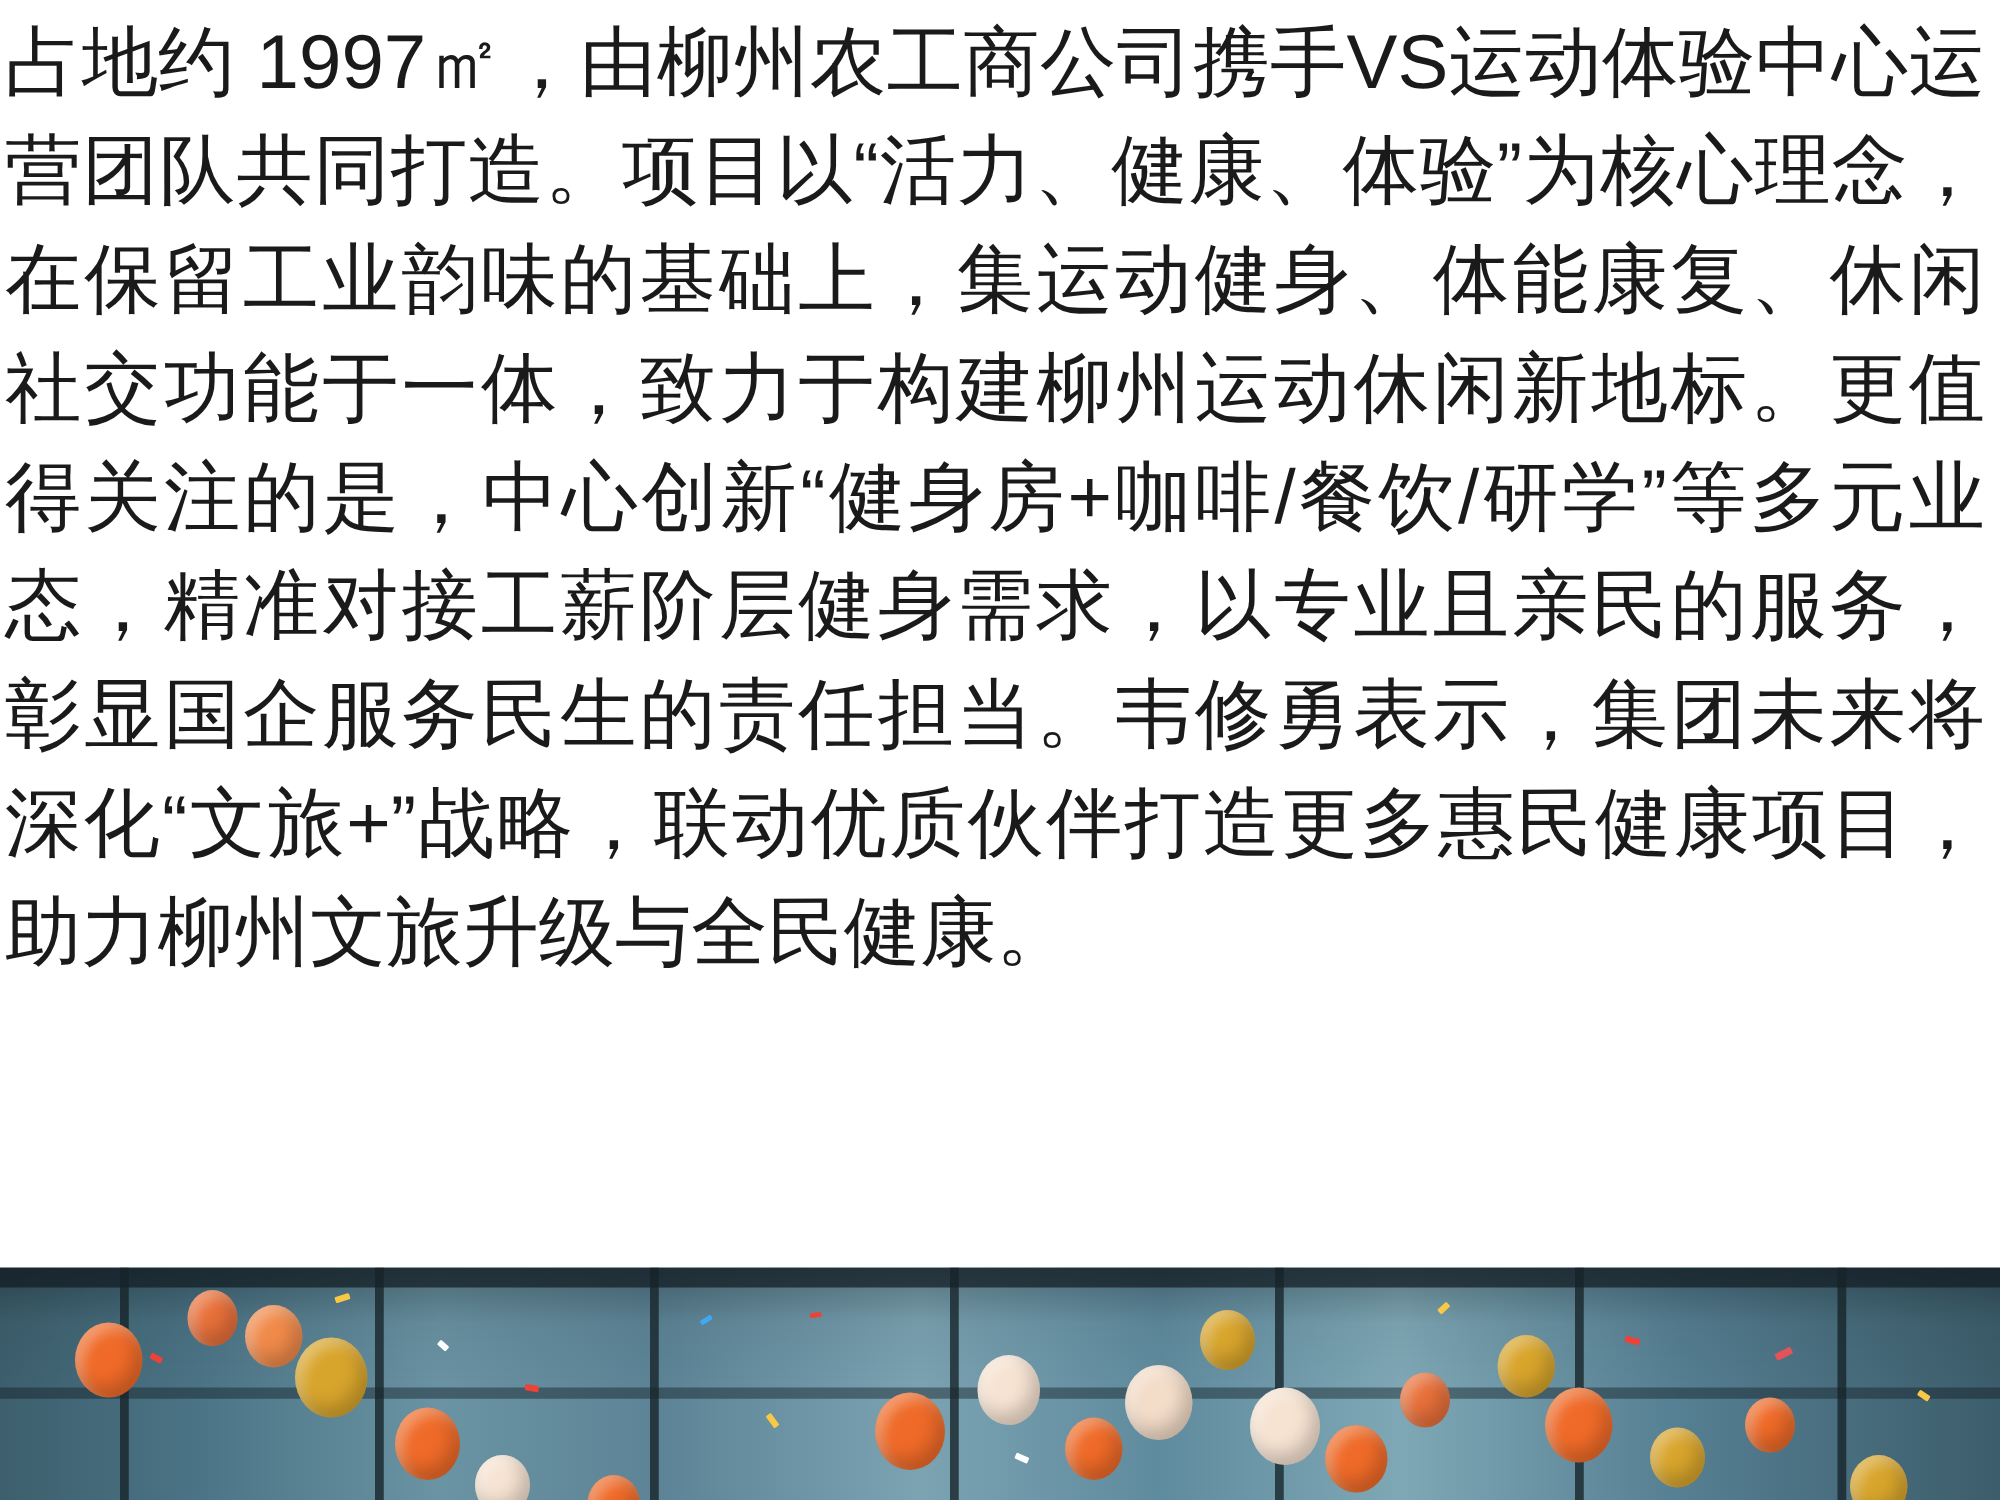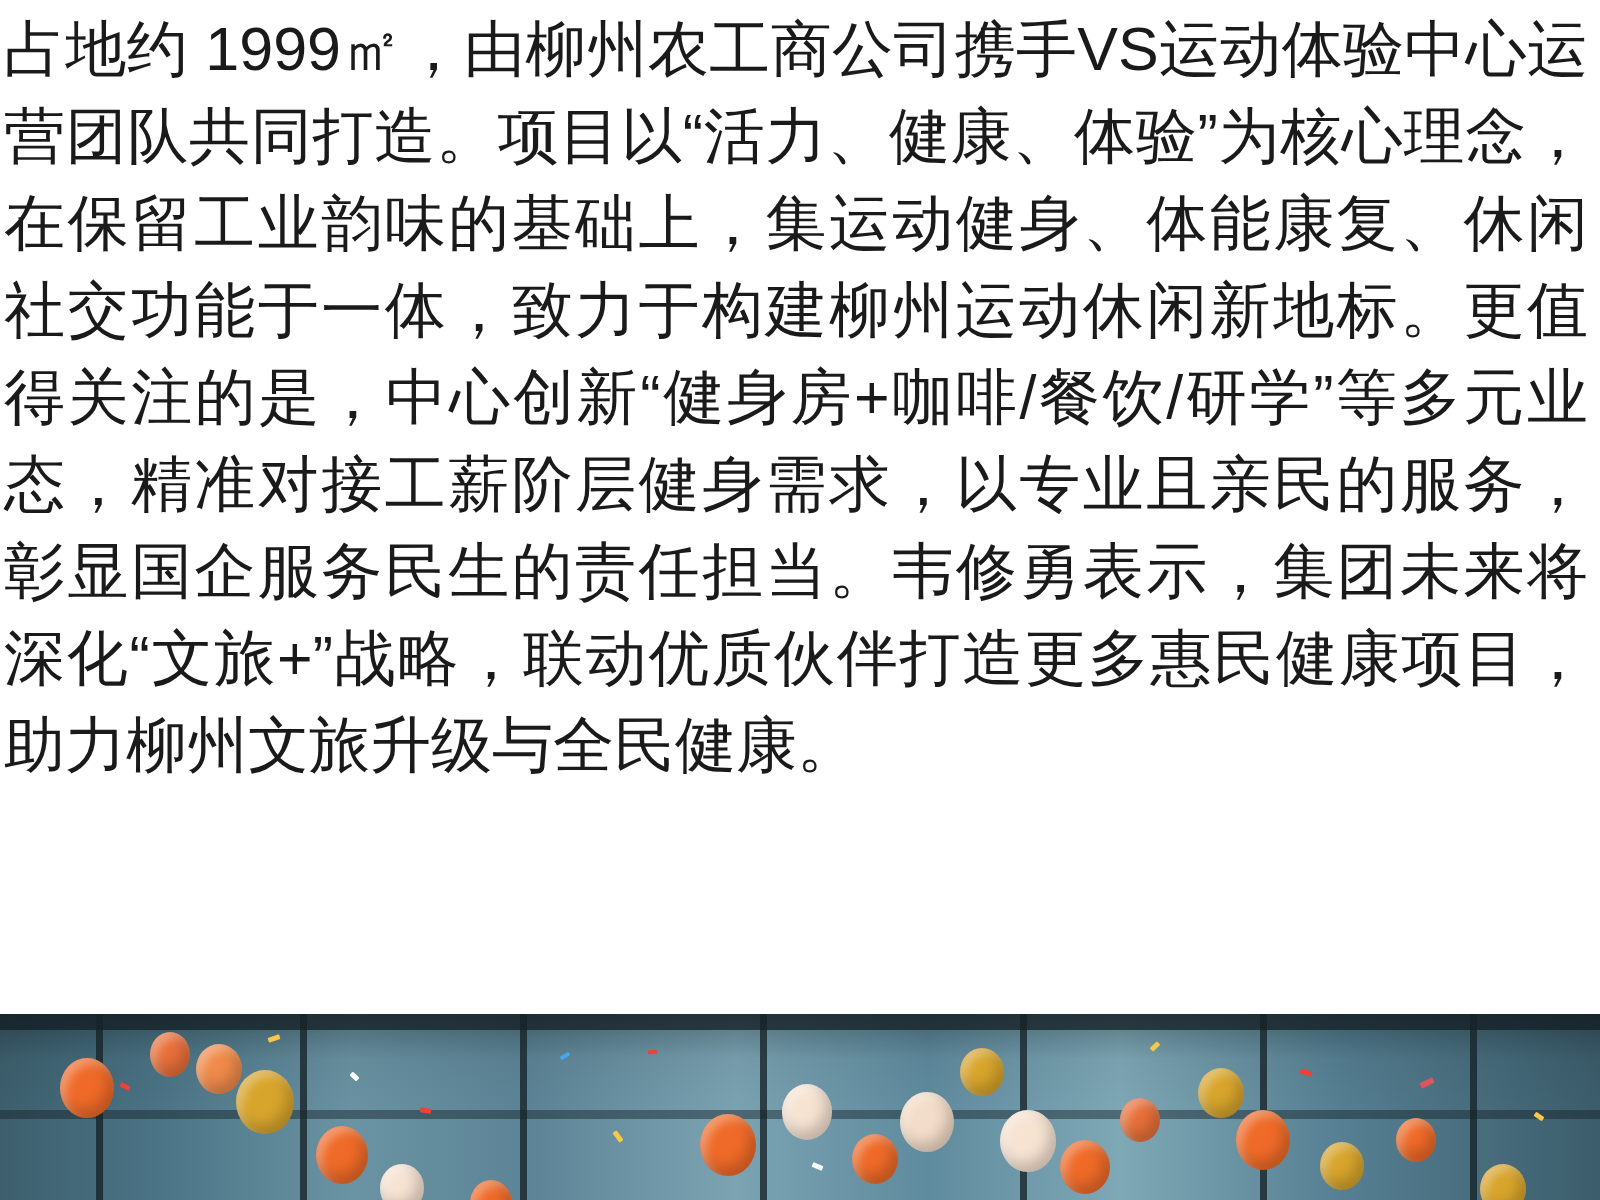--- a/index.html
+++ b/index.html
@@ -84,21 +84,21 @@
     position: absolute;
     border-radius: 1px;
   }
 </style>
 </head>
 <body>
 
 <div class="page">
 
   <div class="article-body">
-    <p class="paragraph">占地约 1999㎡，由柳州农工商公司携手VS运动体验中心运营团队共同打造。项目以“活力、健康、体验”为核心理念，在保留工业韵味的基础上，集运动健身、体能康复、休闲社交功能于一体，致力于构建柳州运动休闲新地标。更值得关注的是，中心创新“健身房+咖啡/餐饮/研学”等多元业态，精准对接工薪阶层健身需求，以专业且亲民的服务，彰显国企服务民生的责任担当。韦修勇表示，集团未来将深化“文旅+”战略，联动优质伙伴打造更多惠民健康项目，助力柳州文旅升级与全民健康。</p>
+    <p class="paragraph">占地约 1997㎡，由柳州农工商公司携手VS运动体验中心运营团队共同打造。项目以“活力、健康、体验”为核心理念，在保留工业韵味的基础上，集运动健身、体能康复、休闲社交功能于一体，致力于构建柳州运动休闲新地标。更值得关注的是，中心创新“健身房+咖啡/餐饮/研学”等多元业态，精准对接工薪阶层健身需求，以专业且亲民的服务，彰显国企服务民生的责任担当。韦修勇表示，集团未来将深化“文旅+”战略，联动优质伙伴打造更多惠民健康项目，助力柳州文旅升级与全民健康。</p>
   </div>
 
   <div class="photo-block">
     <div class="photo"></div>
 
     <div class="band-top"></div>
     <div class="band-mid"></div>
 
     <div class="mullion" style="left:96px;"></div>
     <div class="mullion" style="left:300px;"></div>

